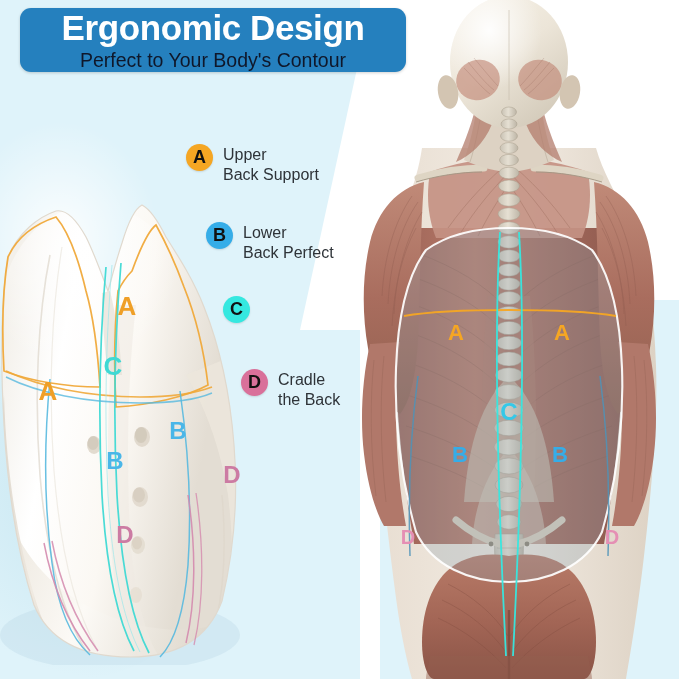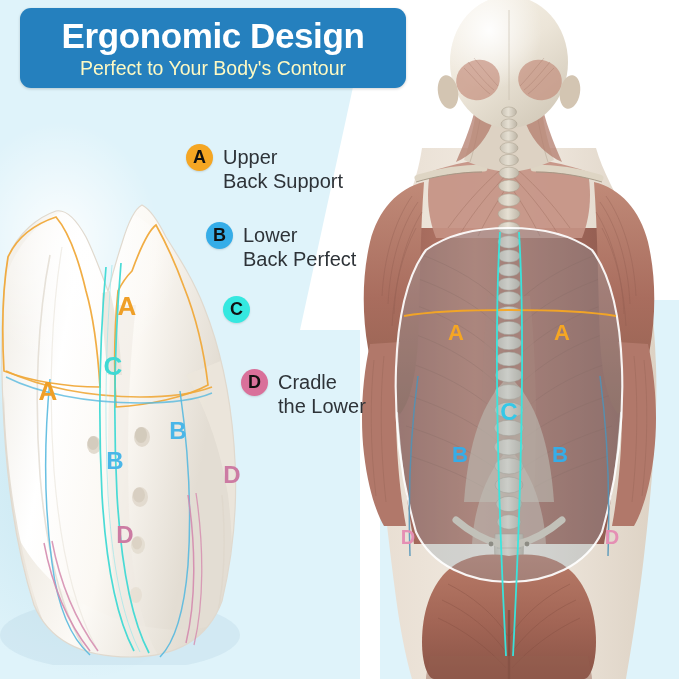--- a/index.html
+++ b/index.html
@@ -32,44 +32,44 @@
     position:absolute;left:-90px;top:350px;width:320px;height:330px;border-radius:50%;
     background:radial-gradient(ellipse at 60% 40%,rgba(176,218,232,.55),rgba(205,233,243,0) 70%);
   }
   .bg-soft-left{
     position:absolute;left:-40px;top:120px;width:200px;height:240px;border-radius:50%;
     background:radial-gradient(ellipse at 50% 50%,rgba(255,255,255,.9),rgba(255,255,255,0) 70%);
   }
 
   
   .banner{
-    position:absolute;left:20px;top:8px;width:386px;height:80px;
+    position:absolute;left:20px;top:8px;width:386px;height:64px;
     background:#2580be;border-radius:11px;
     box-shadow:0 1px 3px rgba(0,0,0,.18);
     display:flex;flex-direction:column;justify-content:center;align-items:center;
   }
   .banner-title{
     color:#ffffff;font-size:35px;font-weight:bold;letter-spacing:-.4px;
     line-height:1;margin-bottom:6px;white-space:nowrap;
   }
   .banner-sub{
-    color:#fef9c3;font-size:19.5px;font-weight:400;line-height:1;white-space:nowrap;
+    color:#0f172a;font-size:19.5px;font-weight:400;line-height:1;white-space:nowrap;
   }
 
   
   .legend{position:absolute;left:186px;top:144px;width:190px;}
   .legend-item{position:absolute;display:flex;align-items:flex-start;}
   .badge{
     width:27px;height:27px;border-radius:50%;flex:0 0 27px;
     display:flex;align-items:center;justify-content:center;
     font-size:18px;font-weight:bold;color:#111111;
     box-shadow:0 1px 2px rgba(0,0,0,.12);
   }
   .legend-text{
-    margin-left:10px;font-size:20px;line-height:1.22;color:#2e3338;
+    margin-left:10px;font-size:16px;line-height:1.22;color:#2e3338;
     font-weight:400;white-space:pre-line;padding-top:1px;
   }
 
   
   .cushion-wrap{position:absolute;left:-10px;top:195px;width:280px;height:470px;}
   .cushion-wrap svg{display:block;}
 
   
   .figure-wrap{position:absolute;left:360px;top:-4px;width:319px;height:683px;}
   .figure-wrap svg{display:block;}
@@ -480,18 +480,18 @@
       <div class="badge" style="background:#35e8e0;">
         <span>C</span>
       </div>
     </div>
 
     <div class="legend-item" style="left:55px;top:225px;">
       <div class="badge" style="background:#d9709a;">
         <span>D</span>
       </div>
       <div class="legend-text">Cradle
-the Lower</div>
+the Back</div>
     </div>
 
   </div>
 
 </div>
 
 </body></html>

